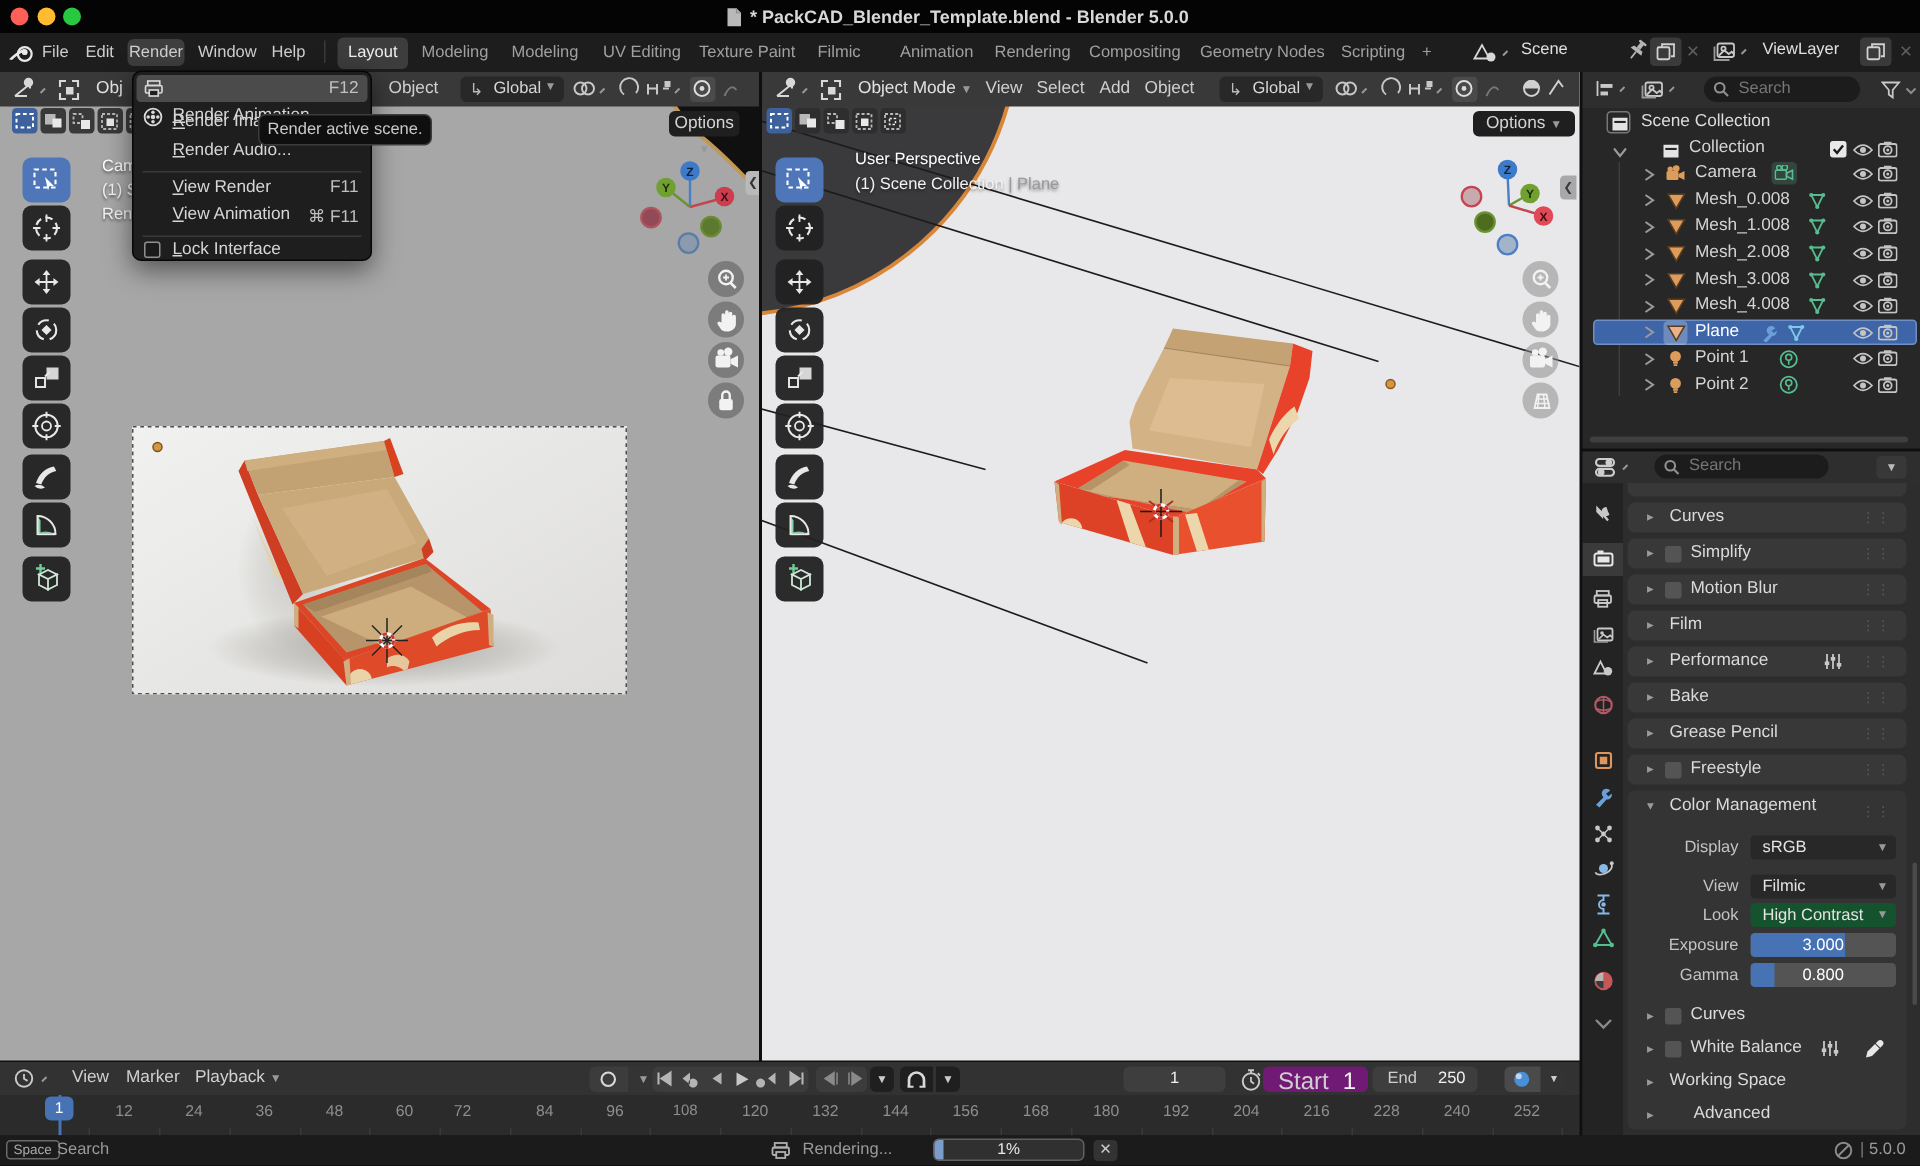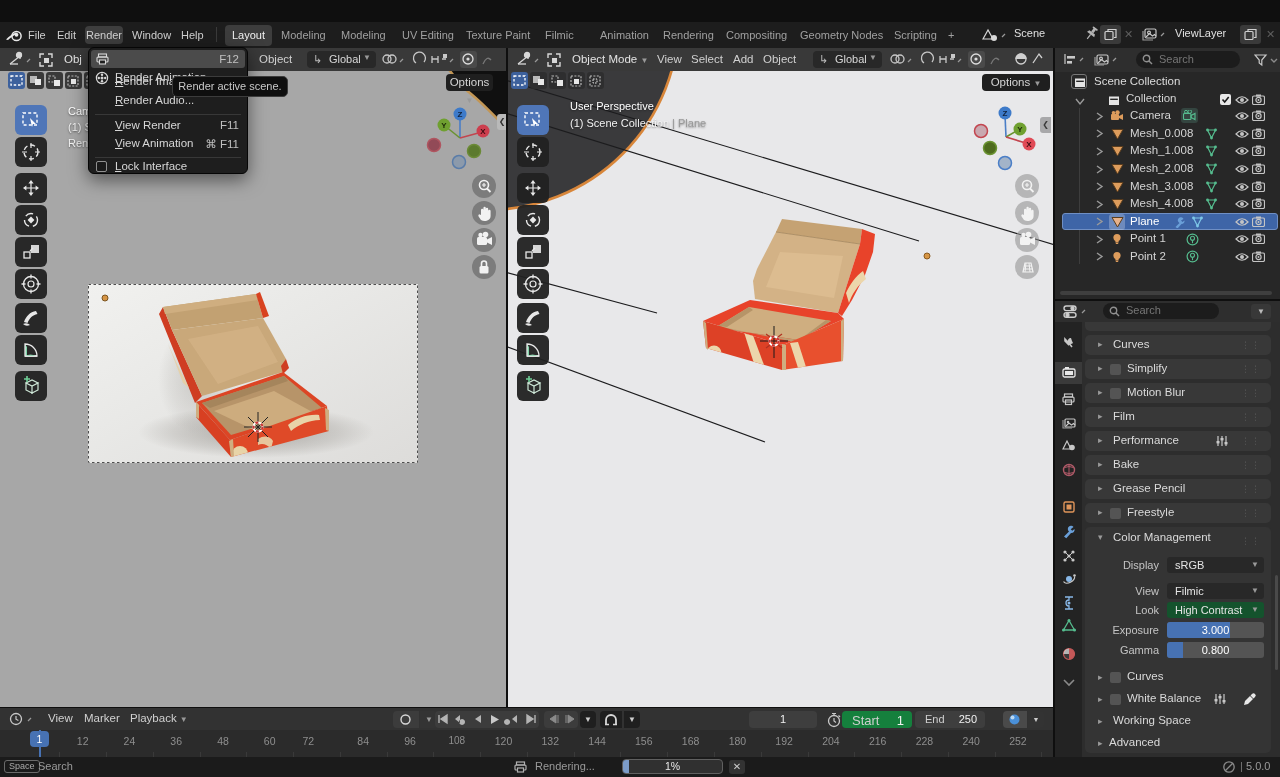--- a/index.html
+++ b/index.html
@@ -22,20 +22,30 @@
   .optbtn { position:absolute; background:#1f1f1f; border-radius:4px; color:#d4d4d4;
     font-size:11.5px; text-align:center; }
   .toolbtn { position:absolute; width:32px; height:30px; background:rgba(33,33,33,0.95); border-radius:6px; }
   .toolbtn.active { background:#4f76b8; }
   .navcirc { position:absolute; border-radius:50%; }
 </style>
 </head>
 <body>
 <div id="stage">
 
+  <div class="abs" id="titlebar">
+    <div class="light" style="left:7px;  background:#fe5f57;"></div>
+    <div class="light" style="left:25px; background:#febc2e;"></div>
+    <div class="light" style="left:42px; background:#28c840;"></div>
+    <svg class="abs" style="left:484px;top:5px;width:11px;height:13px;" viewBox="0 0 11 13">
+      <path d="M1,0.5 h6 l3,3 v9 h-9 Z" fill="#b9b9b9"></path>
+      <path d="M7,0.5 v3 h3" fill="none" stroke="#8a8a8a" stroke-width="0.8"></path>
+    </svg>
+    <div id="title-text">* PackCAD_Blender_Template.blend - Blender 5.0.0</div>
+  </div>
 
   <div class="abs" id="topbar">
     <div id="blenderlogo" style="position:absolute;left:5px;top:4px;width:20px;height:18px;"><svg width="20" height="18" viewBox="0 0 20 18">
  <circle cx="11.5" cy="10" r="4.6" stroke="#e8e8e8" stroke-width="1.5" fill="none"></circle>
  <circle cx="11.5" cy="8.8" r="1.9" fill="#e8e8e8"></circle>
  <path d="M1,13.5 C4,10.5 7,8 11,6.5 L13,7.5 C9,9 5.5,11.5 3,14 Z" fill="#e8e8e8"></path>
 </svg></div>
     <div class="menuitem" style="left:28px;">File</div>
     <div class="menuitem" style="left:57px;">Edit</div>
     <div class="menuitem" style="left:85px;background:#3e3e3e;border-radius:4px;top:4px;width:38px;height:18px;line-height:18px;text-align:center;">Render</div>
@@ -1095,21 +1105,21 @@
           </svg>
         </div>
         <div class="abs" style="left:3px;top:411px;width:186px;height:18px;color:#dadada;font-size:11.5px;">
       <span style="position:absolute;left:13px;top:4px;color:#9a9a9a;font-size:9px;">▸</span>
 
       <span style="position:absolute;left:28px;top:2px;">Working Space</span>
         </div>
         <div class="abs" style="left:3px;top:433px;width:186px;height:18px;color:#dadada;font-size:11.5px;">
       <span style="position:absolute;left:13px;top:4px;color:#9a9a9a;font-size:9px;">▸</span>
 
-      <span style="position:absolute;left:24px;top:2px;">Advanced</span>
+      <span style="position:absolute;left:44px;top:2px;">Advanced</span>
         </div>
       </div>
   </div>
 
   <div class="abs" id="timeline" style="left:0;top:708px;width:1053px;height:49px;background:#2b2b2b;overflow:hidden;">
     <div class="abs" style="left:0;top:0;width:1053px;height:22px;background:#323232;"></div>
     <div id="tl-widgets">
         <svg class="abs" style="left:8px;top:3px;width:30px;height:16px;" viewBox="0 0 30 16">
     <circle cx="8" cy="8" r="5.5" stroke="#c8c8c8" fill="none" stroke-width="1.3"></circle>
     <path d="M8,5 v3.2 l2.4,1.4" stroke="#c8c8c8" fill="none" stroke-width="1.2"></path>
@@ -1146,21 +1156,21 @@
             <path d="M2,11 v-4 a5,5 0 0 1 10,0 v4" stroke="#d8d8d8" fill="none" stroke-width="1.8"></path>
             <path d="M1,11.5 h4 M9,11.5 h4" stroke="#d8d8d8" stroke-width="1.4"></path>
           </svg>
         </div>
         <div class="abs" style="left:624px;top:3px;width:16px;height:17px;background:#1f1f1f;border-radius:0 4px 4px 0;color:#ccc;font-size:8px;text-align:center;line-height:17px;">▼</div>
         <div class="abs" style="left:749px;top:3px;width:68px;height:17px;background:#3e3e3e;border-radius:4px;color:#f0f0f0;font-size:11px;text-align:center;line-height:17px;">1</div>
         <svg class="abs" style="left:826px;top:4px;width:16px;height:16px;" viewBox="0 0 16 16">
     <circle cx="8" cy="9" r="5.5" stroke="#c8c8c8" fill="none" stroke-width="1.3"></circle>
     <path d="M8,6 v3 l2,1.5 M6,1.5 h4 M8,1.5 v2 M12.5,3.5 l1.5,1.5" stroke="#c8c8c8" fill="none" stroke-width="1.2"></path>
         </svg>
-        <div class="abs" style="left:842px;top:3px;width:70px;height:17px;background:#15803d;border-radius:4px;color:#cfcfcf;font-size:13px;">
+        <div class="abs" style="left:842px;top:3px;width:70px;height:17px;background:#701a75;border-radius:4px;color:#cfcfcf;font-size:16px;">
     <span style="position:absolute;left:10px;top:2px;">Start</span>
           <span style="position:absolute;right:8px;top:2px;color:#f0f0f0;">1</span>
         </div>
         <div class="abs" style="left:915px;top:3px;width:70px;height:17px;background:#3e3e3e;border-radius:4px;color:#cfcfcf;font-size:11px;">
     <span style="position:absolute;left:10px;top:2px;">End</span>
           <span style="position:absolute;right:8px;top:2px;color:#f0f0f0;">250</span>
         </div>
         <div class="abs" style="left:1003px;top:3px;width:24px;height:17px;background:#4a4a4a;border-radius:4px 0 0 4px;">
     <svg style="position:absolute;left:5px;top:2px;width:13px;height:13px;" viewBox="0 0 13 13">
       <circle cx="6.5" cy="6.5" r="5" fill="#4a90d9"></circle>

